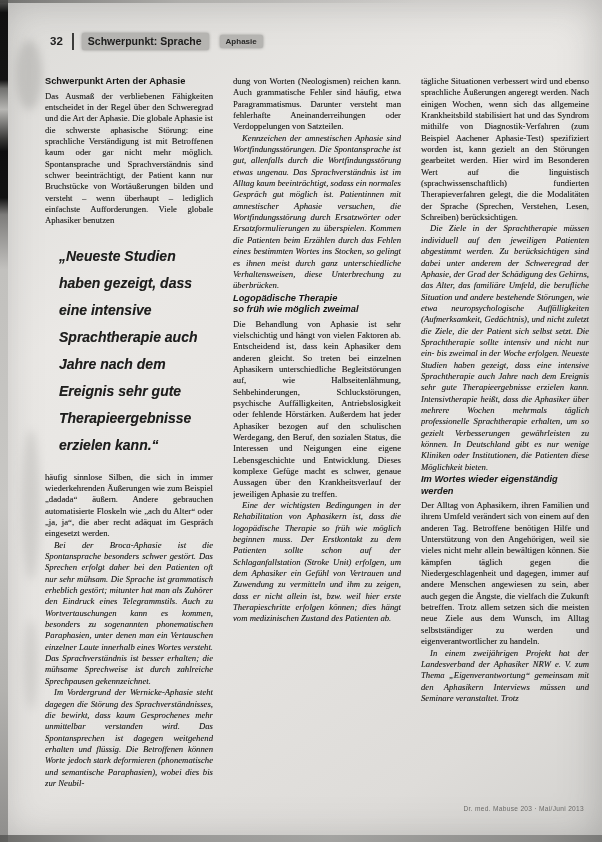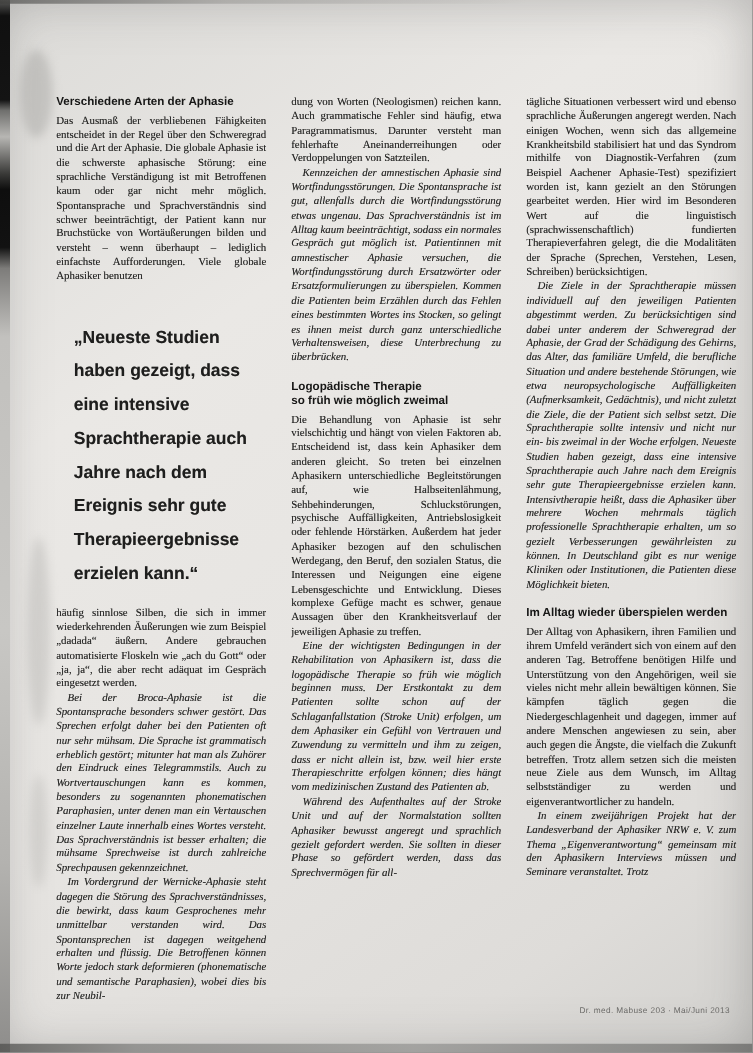--- a/index.html
+++ b/index.html
@@ -72,73 +72,78 @@
     text-align:justify;color:#262625;
     text-shadow:0 0 .4px rgba(60,60,58,.55);
     overflow-wrap:break-word;
   }
   .col p.ind{text-indent:9px;font-style:italic;}
   h3.colhead{
     margin:0 0 3px 0;
     font-family:"Liberation Sans", sans-serif;
     font-size:9.3px;line-height:11.5px;font-weight:bold;color:#161615;
   }
-  h3.colhead.mid{margin-top:12px;}
+  h3.colhead.mid{margin-top:1px;font-style:italic;}
   blockquote.pull{
-    margin:29px 4px 13px 14px;
+    margin:16px 4px 13px 14px;
     font-family:"Liberation Sans", sans-serif;
     font-size:14px;line-height:27px;font-weight:bold;
-    color:#1e1e1d;text-shadow:0 0 .5px rgba(50,50,48,.5);
+    color:#1e1e1d;text-shadow:0 0 .5px rgba(50,50,48,.5);font-style:italic;
   }
   .footer{
     position:absolute;right:18px;bottom:30px;
     font-family:"Liberation Sans", sans-serif;
     font-size:6.6px;color:#6b6a68;letter-spacing:.3px;
   }
 </style>
 </head>
 <body>
 
 <div class="page">
 
   <div class="edge-left"></div>
   <div class="edge-top"></div>
   <div class="edge-bottom"></div>
   <div class="smudge s1"></div>
   <div class="smudge s2"></div>
   <div class="smudge s3"></div>
 
+  <div class="header">
+    <span class="pagenum">32</span>
+    <span class="header-rule"></span>
+    <span class="section-box">Schwerpunkt: Sprache</span>
+    <span class="tag-box">Aphasie</span>
+  </div>
 
   <div class="columns">
 
     <section class="col">
-      <h3 class="colhead">Verschiedene Arten der Aphasie</h3>
+      <h3 class="colhead">Schwerpunkt Arten der Aphasie</h3>
       <p>Das Ausmaß der verbliebenen Fähigkeiten entscheidet in der Regel über den Schweregrad und die Art der Aphasie. Die globale Aphasie ist die schwerste aphasische Störung: eine sprachliche Verständigung ist mit Betroffenen kaum oder gar nicht mehr möglich. Spontansprache und Sprachverständnis sind schwer beeinträchtigt, der Patient kann nur Bruchstücke von Wortäußerungen bilden und versteht – wenn überhaupt – lediglich einfachste Aufforderungen. Viele globale Aphasiker benutzen</p>
       <blockquote class="pull">„Neueste Studien haben gezeigt, dass eine intensive Sprachtherapie auch Jahre nach dem Ereignis sehr gute Therapieergebnisse erzielen kann.“</blockquote>
-      <p>häufig sinnlose Silben, die sich in immer wiederkehrenden Äußerungen wie zum Beispiel „dadada“ äußern. Andere gebrauchen automatisierte Floskeln wie „ach du Gott“ oder „ja, ja“, die aber recht adäquat im Gespräch eingesetzt werden.</p>
+      <p>häufig sinnlose Silben, die sich in immer wiederkehrenden Äußerungen wie zum Beispiel „dadada“ äußern. Andere gebrauchen automatisierte Floskeln wie „ach du Alter“ oder „ja, ja“, die aber recht adäquat im Gespräch eingesetzt werden.</p>
       <p class="ind">Bei der Broca-Aphasie ist die Spontansprache besonders schwer gestört. Das Sprechen erfolgt daher bei den Patienten oft nur sehr mühsam. Die Sprache ist grammatisch erheblich gestört; mitunter hat man als Zuhörer den Eindruck eines Telegrammstils. Auch zu Wortvertauschungen kann es kommen, besonders zu sogenannten phonematischen Paraphasien, unter denen man ein Vertauschen einzelner Laute innerhalb eines Wortes versteht. Das Sprachverständnis ist besser erhalten; die mühsame Sprechweise ist durch zahlreiche Sprechpausen gekennzeichnet.</p>
       <p class="ind">Im Vordergrund der Wernicke-Aphasie steht dagegen die Störung des Sprachverständnisses, die bewirkt, dass kaum Gesprochenes mehr unmittelbar verstanden wird. Das Spontansprechen ist dagegen weitgehend erhalten und flüssig. Die Betroffenen können Worte jedoch stark deformieren (phonematische und semantische Paraphasien), wobei dies bis zur Neubil-</p>
     </section>
 
     <section class="col">
       <p>dung von Worten (Neologismen) reichen kann. Auch grammatische Fehler sind häufig, etwa Paragrammatismus. Darunter versteht man fehlerhafte Aneinanderreihungen oder Verdoppelungen von Satzteilen.</p>
       <p class="ind">Kennzeichen der amnestischen Aphasie sind Wortfindungsstörungen. Die Spontansprache ist gut, allenfalls durch die Wortfindungsstörung etwas ungenau. Das Sprachverständnis ist im Alltag kaum beeinträchtigt, sodass ein normales Gespräch gut möglich ist. Patientinnen mit amnestischer Aphasie versuchen, die Wortfindungsstörung durch Ersatzwörter oder Ersatzformulierungen zu überspielen. Kommen die Patienten beim Erzählen durch das Fehlen eines bestimmten Wortes ins Stocken, so gelingt es ihnen meist durch ganz unterschiedliche Verhaltensweisen, diese Unterbrechung zu überbrücken.</p>
       <h3 class="colhead mid">
         <span style="display:block">Logopädische Therapie</span>
         <span style="display:block">so früh wie möglich zweimal</span>
       </h3>
       <p>Die Behandlung von Aphasie ist sehr vielschichtig und hängt von vielen Faktoren ab. Entscheidend ist, dass kein Aphasiker dem anderen gleicht. So treten bei einzelnen Aphasikern unterschiedliche Begleitstörungen auf, wie Halbseitenlähmung, Sehbehinderungen, Schluckstörungen, psychische Auffälligkeiten, Antriebslosigkeit oder fehlende Hörstärken. Außerdem hat jeder Aphasiker bezogen auf den schulischen Werdegang, den Beruf, den sozialen Status, die Interessen und Neigungen eine eigene Lebensgeschichte und Entwicklung. Dieses komplexe Gefüge macht es schwer, genaue Aussagen über den Krankheitsverlauf der jeweiligen Aphasie zu treffen.</p>
       <p class="ind">Eine der wichtigsten Bedingungen in der Rehabilitation von Aphasikern ist, dass die logopädische Therapie so früh wie möglich beginnen muss. Der Erstkontakt zu dem Patienten sollte schon auf der Schlaganfallstation (Stroke Unit) erfolgen, um dem Aphasiker ein Gefühl von Vertrauen und Zuwendung zu vermitteln und ihm zu zeigen, dass er nicht allein ist, bzw. weil hier erste Therapieschritte erfolgen können; dies hängt vom medizinischen Zustand des Patienten ab.</p>
-      <p class="ind">Während des Aufenthaltes auf der Stroke Unit und auf der Normalstation sollten Aphasiker bewusst angeregt und sprachlich gezielt gefordert werden. Sie sollten in dieser Phase so gefördert werden, dass das Sprechvermögen für all-</p>
     </section>
 
     <section class="col">
       <p>tägliche Situationen verbessert wird und ebenso sprachliche Äußerungen angeregt werden. Nach einigen Wochen, wenn sich das allgemeine Krankheitsbild stabilisiert hat und das Syndrom mithilfe von Diagnostik-Verfahren (zum Beispiel Aachener Aphasie-Test) spezifiziert worden ist, kann gezielt an den Störungen gearbeitet werden. Hier wird im Besonderen Wert auf die linguistisch (sprachwissenschaftlich) fundierten Therapieverfahren gelegt, die die Modalitäten der Sprache (Sprechen, Verstehen, Lesen, Schreiben) berücksichtigen.</p>
       <p class="ind">Die Ziele in der Sprachtherapie müssen individuell auf den jeweiligen Patienten abgestimmt werden. Zu berücksichtigen sind dabei unter anderem der Schweregrad der Aphasie, der Grad der Schädigung des Gehirns, das Alter, das familiäre Umfeld, die berufliche Situation und andere bestehende Störungen, wie etwa neuropsychologische Auffälligkeiten (Aufmerksamkeit, Gedächtnis), und nicht zuletzt die Ziele, die der Patient sich selbst setzt. Die Sprachtherapie sollte intensiv und nicht nur ein- bis zweimal in der Woche erfolgen. Neueste Studien haben gezeigt, dass eine intensive Sprachtherapie auch Jahre nach dem Ereignis sehr gute Therapieergebnisse erzielen kann. Intensivtherapie heißt, dass die Aphasiker über mehrere Wochen mehrmals täglich professionelle Sprachtherapie erhalten, um so gezielt Verbesserungen gewährleisten zu können. In Deutschland gibt es nur wenige Kliniken oder Institutionen, die Patienten diese Möglichkeit bieten.</p>
-      <h3 class="colhead mid">Im Alltag wieder überspielen werden</h3>
+      <h3 class="colhead mid">Im Wortes wieder eigenständig werden</h3>
       <p>Der Alltag von Aphasikern, ihren Familien und ihrem Umfeld verändert sich von einem auf den anderen Tag. Betroffene benötigen Hilfe und Unterstützung von den Angehörigen, weil sie vieles nicht mehr allein bewältigen können. Sie kämpfen täglich gegen die Niedergeschlagenheit und dagegen, immer auf andere Menschen angewiesen zu sein, aber auch gegen die Ängste, die vielfach die Zukunft betreffen. Trotz allem setzen sich die meisten neue Ziele aus dem Wunsch, im Alltag selbstständiger zu werden und eigenverantwortlicher zu handeln.</p>
       <p class="ind">In einem zweijährigen Projekt hat der Landesverband der Aphasiker NRW e. V. zum Thema „Eigenverantwortung“ gemeinsam mit den Aphasikern Interviews müssen und Seminare veranstaltet. Trotz</p>
     </section>
 
   </div>
 
   <div class="footer">Dr. med. Mabuse 203 · Mai/Juni 2013</div>
 
 </div>
 

